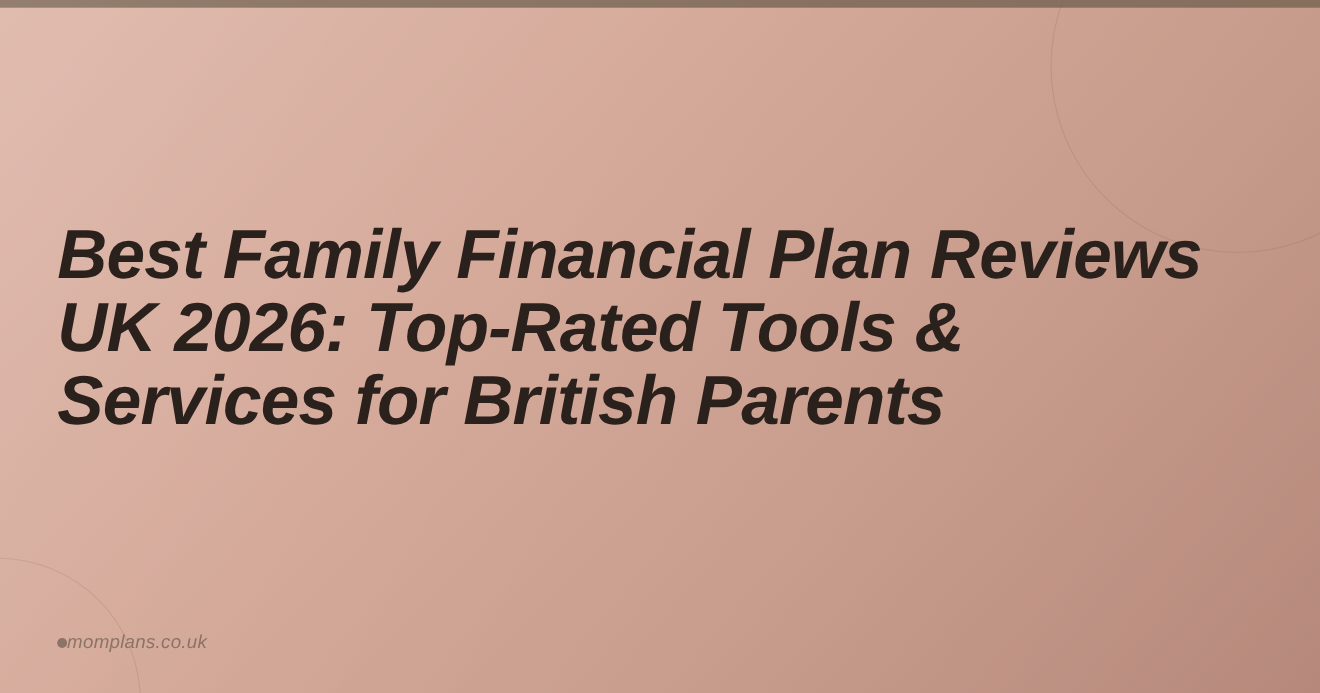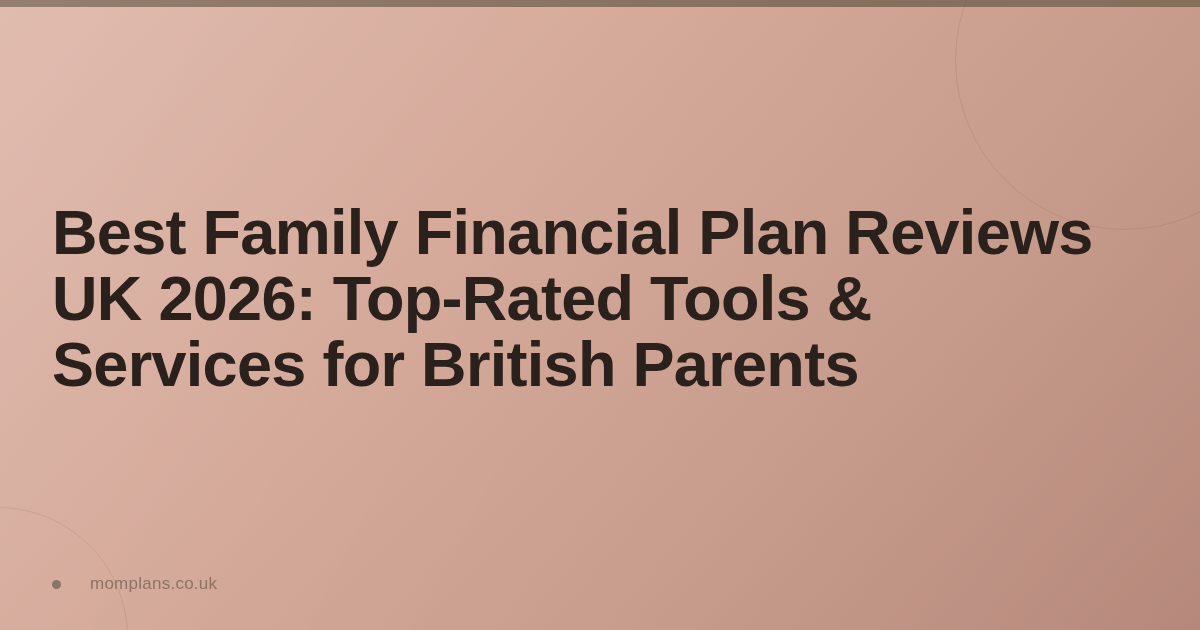--- a/index.html
+++ b/index.html
@@ -14,20 +14,21 @@
     font-family: "Liberation Sans", sans-serif;
     background: #cda393;
   }
 
   .card {
     position: relative;
     width: 1200px;
     height: 630px;
     overflow: hidden;
     background: linear-gradient(135deg, #ddb5a7 0%, #d4a898 38%, #c99e8e 68%, #bb8e81 100%);
+    font-style: italic;
   }
 
   
   .sheen {
     position: absolute;
     inset: 0;
     background: linear-gradient(118deg,
         rgba(255,255,255,0.10) 0%,
         rgba(255,255,255,0.035) 30%,
         rgba(255,255,255,0.00) 52%,
@@ -88,21 +89,21 @@
     color: #2b211c;
     word-wrap: break-word;
   }
 
   .footer {
     position: absolute;
     left: 0;
     top: 574px;
     display: flex;
     align-items: center;
-    gap: 29px;
+    gap: 0;
   }
 
   .footer-dot {
     width: 9px;
     height: 9px;
     border-radius: 50%;
     background: #8b7366;
     flex: 0 0 auto;
   }
 

